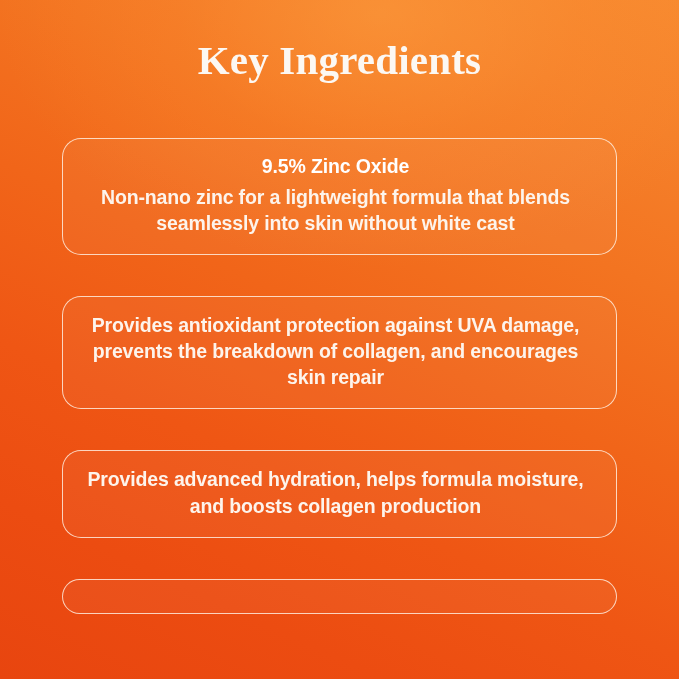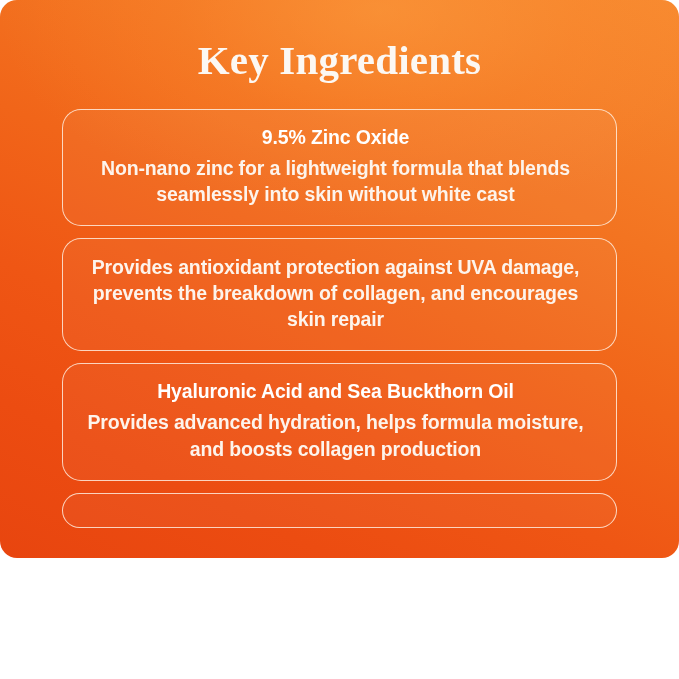--- a/index.html
+++ b/index.html
@@ -10,34 +10,33 @@
     width: 679px;
     height: 679px;
     overflow: hidden;
     font-family: "Liberation Sans", sans-serif;
     -webkit-font-smoothing: antialiased;
   }
 
   #infographic {
     position: relative;
     width: 679px;
-    height: 558px;
+    height: 679px;
     box-sizing: border-box;
     
     background:
       linear-gradient(205deg,
         #F7892F 0%,
         #F5802A 14%,
         #F37421 30%,
         #F16519 48%,
         #EF5614 66%,
         #EC4C11 82%,
         #E8450F 100%);
     overflow: hidden;
-    border-radius: 17px;
   }
 
   
   #infographic::before {
     content: "";
     position: absolute;
     inset: 0;
     background: radial-gradient(ellipse 78% 52% at 56% 2%,
                 rgba(255,168,70,0.42) 0%,
                 rgba(255,150,55,0.20) 38%,
@@ -72,20 +71,21 @@
   }
 
   .card {
     position: relative;
     border: 1px solid rgba(255,244,232,0.80);
     border-radius: 19px;
     background: rgba(255,255,255,0.045);
     text-align: center;
     padding: 15px 28px 18px 20px;
     box-sizing: border-box;
+    margin-top: 29px;
   }
 
   .card-title {
     margin: 0 0 5px 0;
     font-family: "Liberation Sans", sans-serif;
     font-size: 19.5px;
     font-weight: 700;
     line-height: 1.28;
     letter-spacing: -0.15px;
     color: #FFFFFF;
@@ -114,21 +114,20 @@
       <div class="card">
         <p class="card-title">9.5% Zinc Oxide</p>
         <p class="card-body">Non-nano zinc for a lightweight formula that blends seamlessly into skin without white cast</p>
       </div>
 
       <div class="card">
         <p class="card-body">Provides antioxidant protection against UVA damage, prevents the breakdown of collagen, and encourages skin repair</p>
       </div>
 
       <div class="card">
-        <p class="card-title">Hyaluronic Acid and Sea Buckthorn Oil</p>
         <p class="card-body">Provides advanced hydration, helps formula moisture, and boosts collagen production</p>
       </div>
 
       <div class="card">
       </div>
 
     </div>
   </div>
 </div>
 

